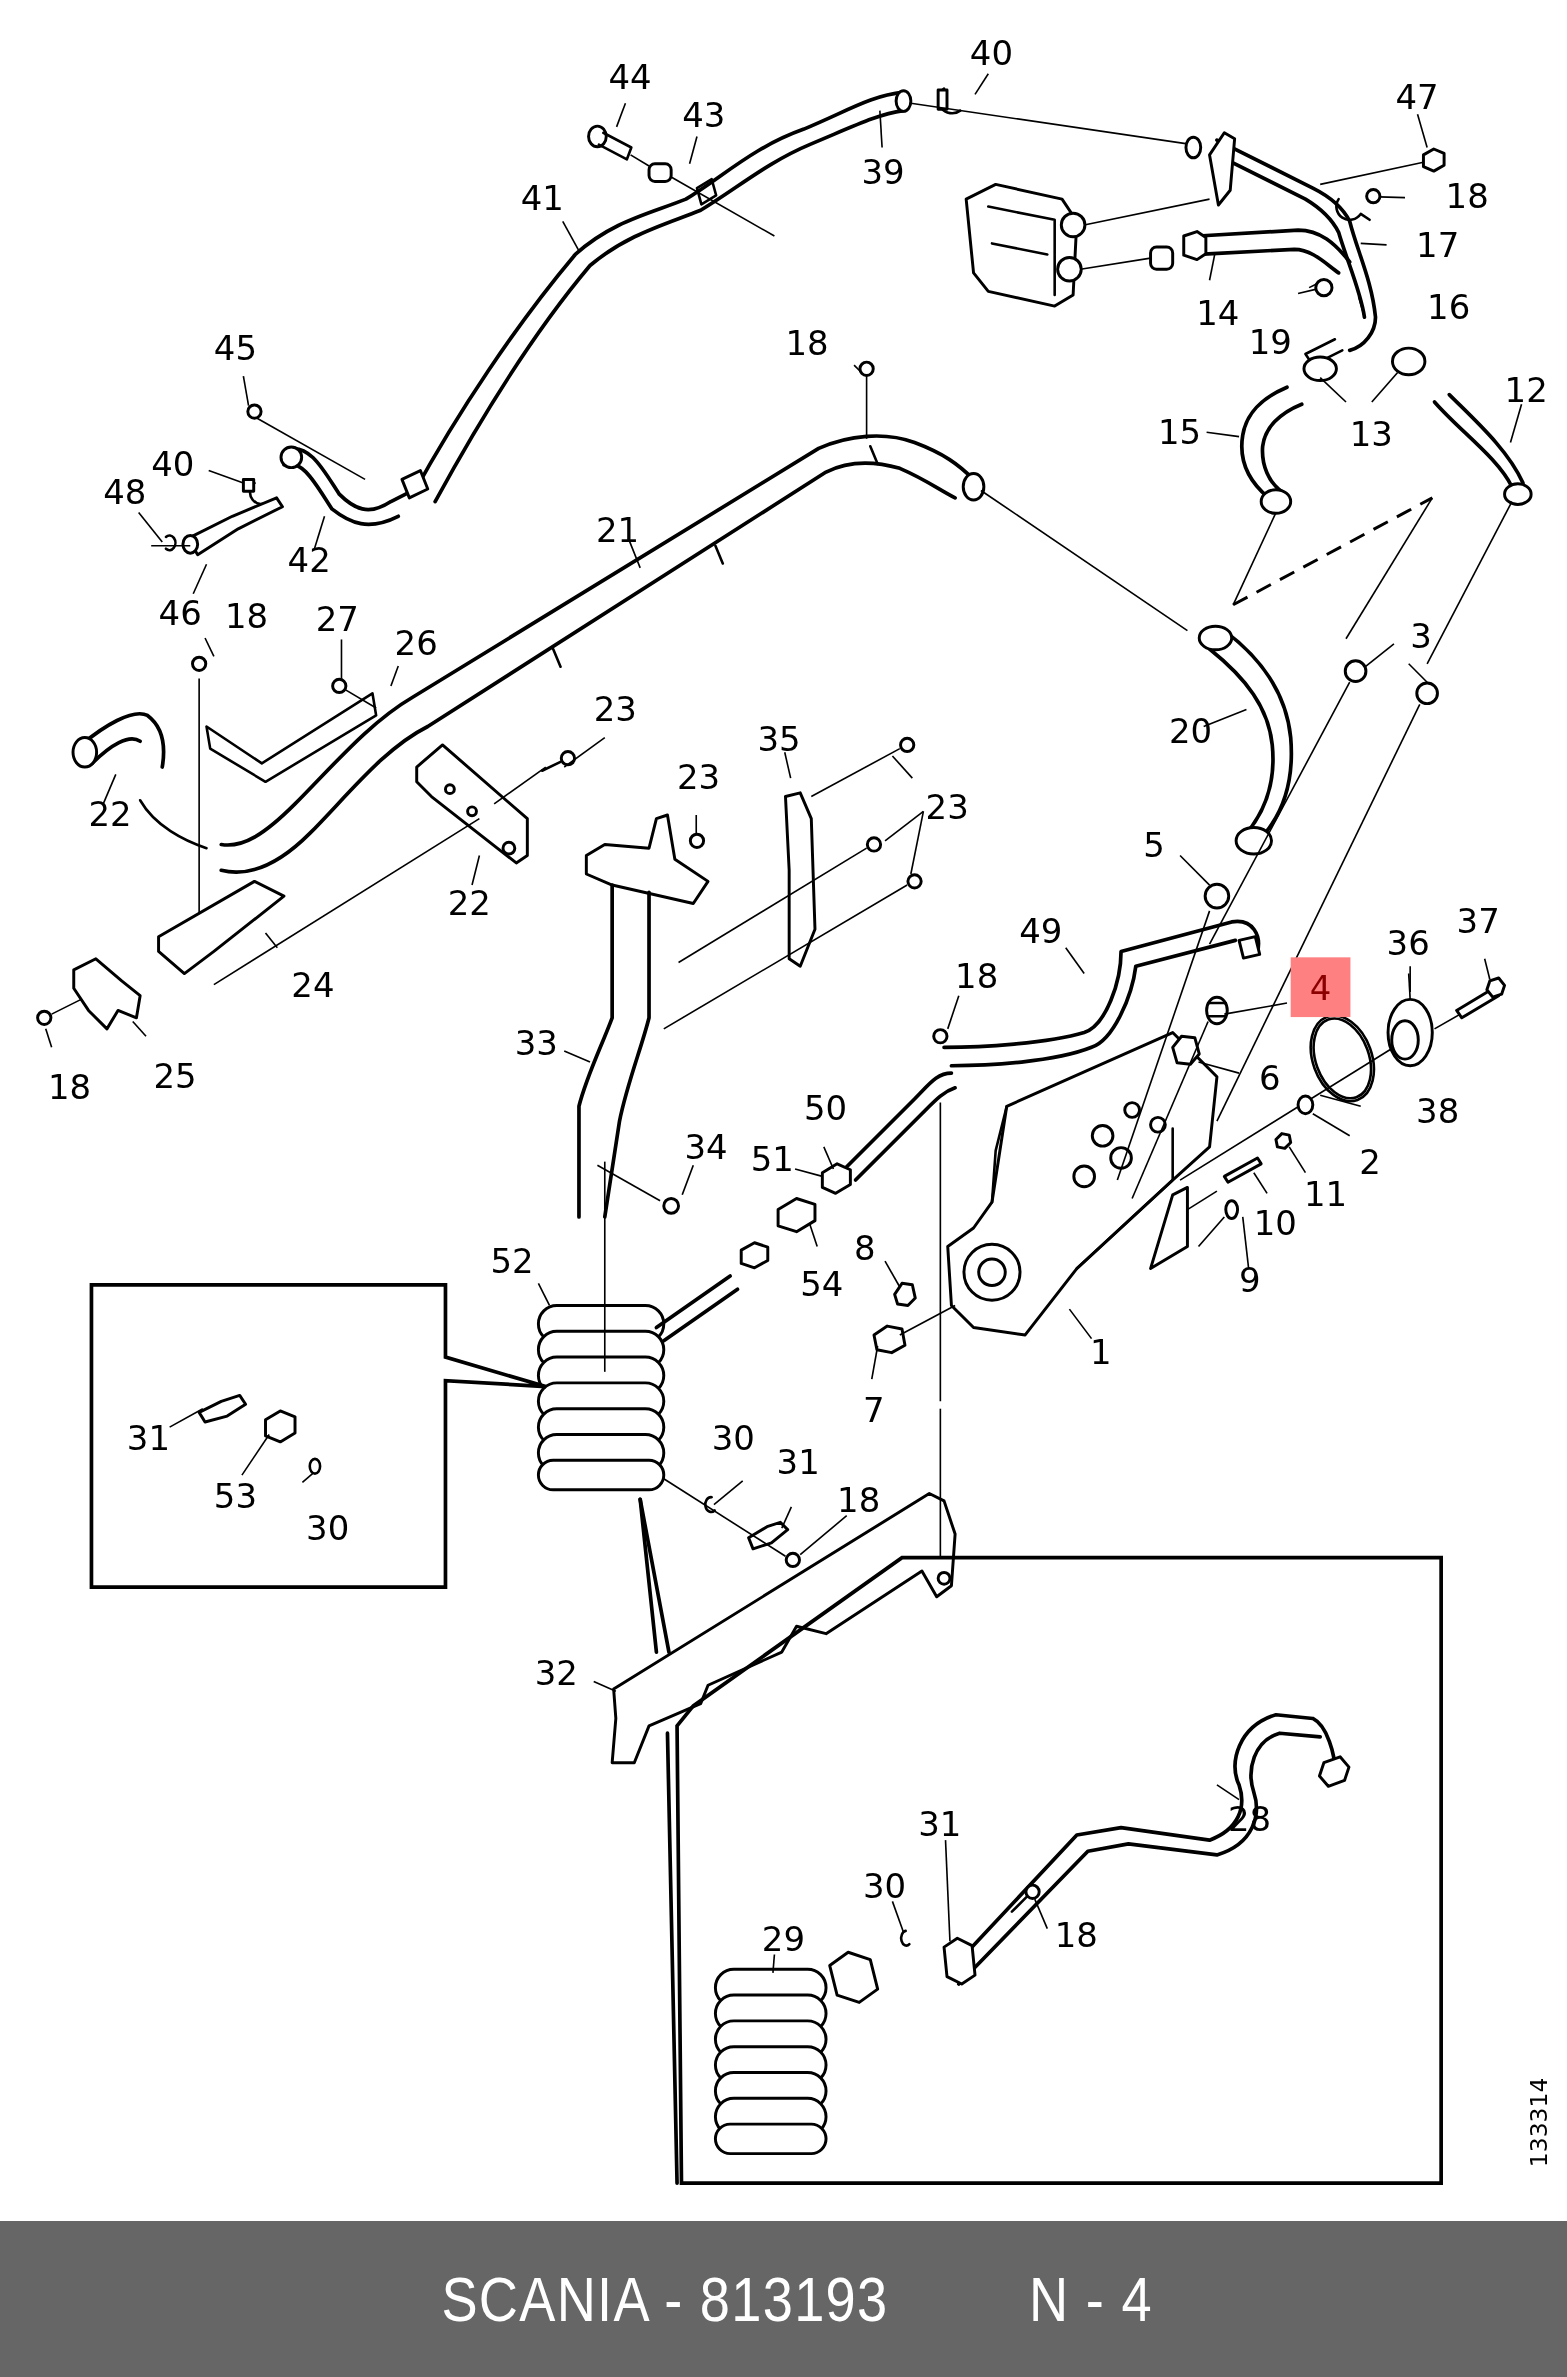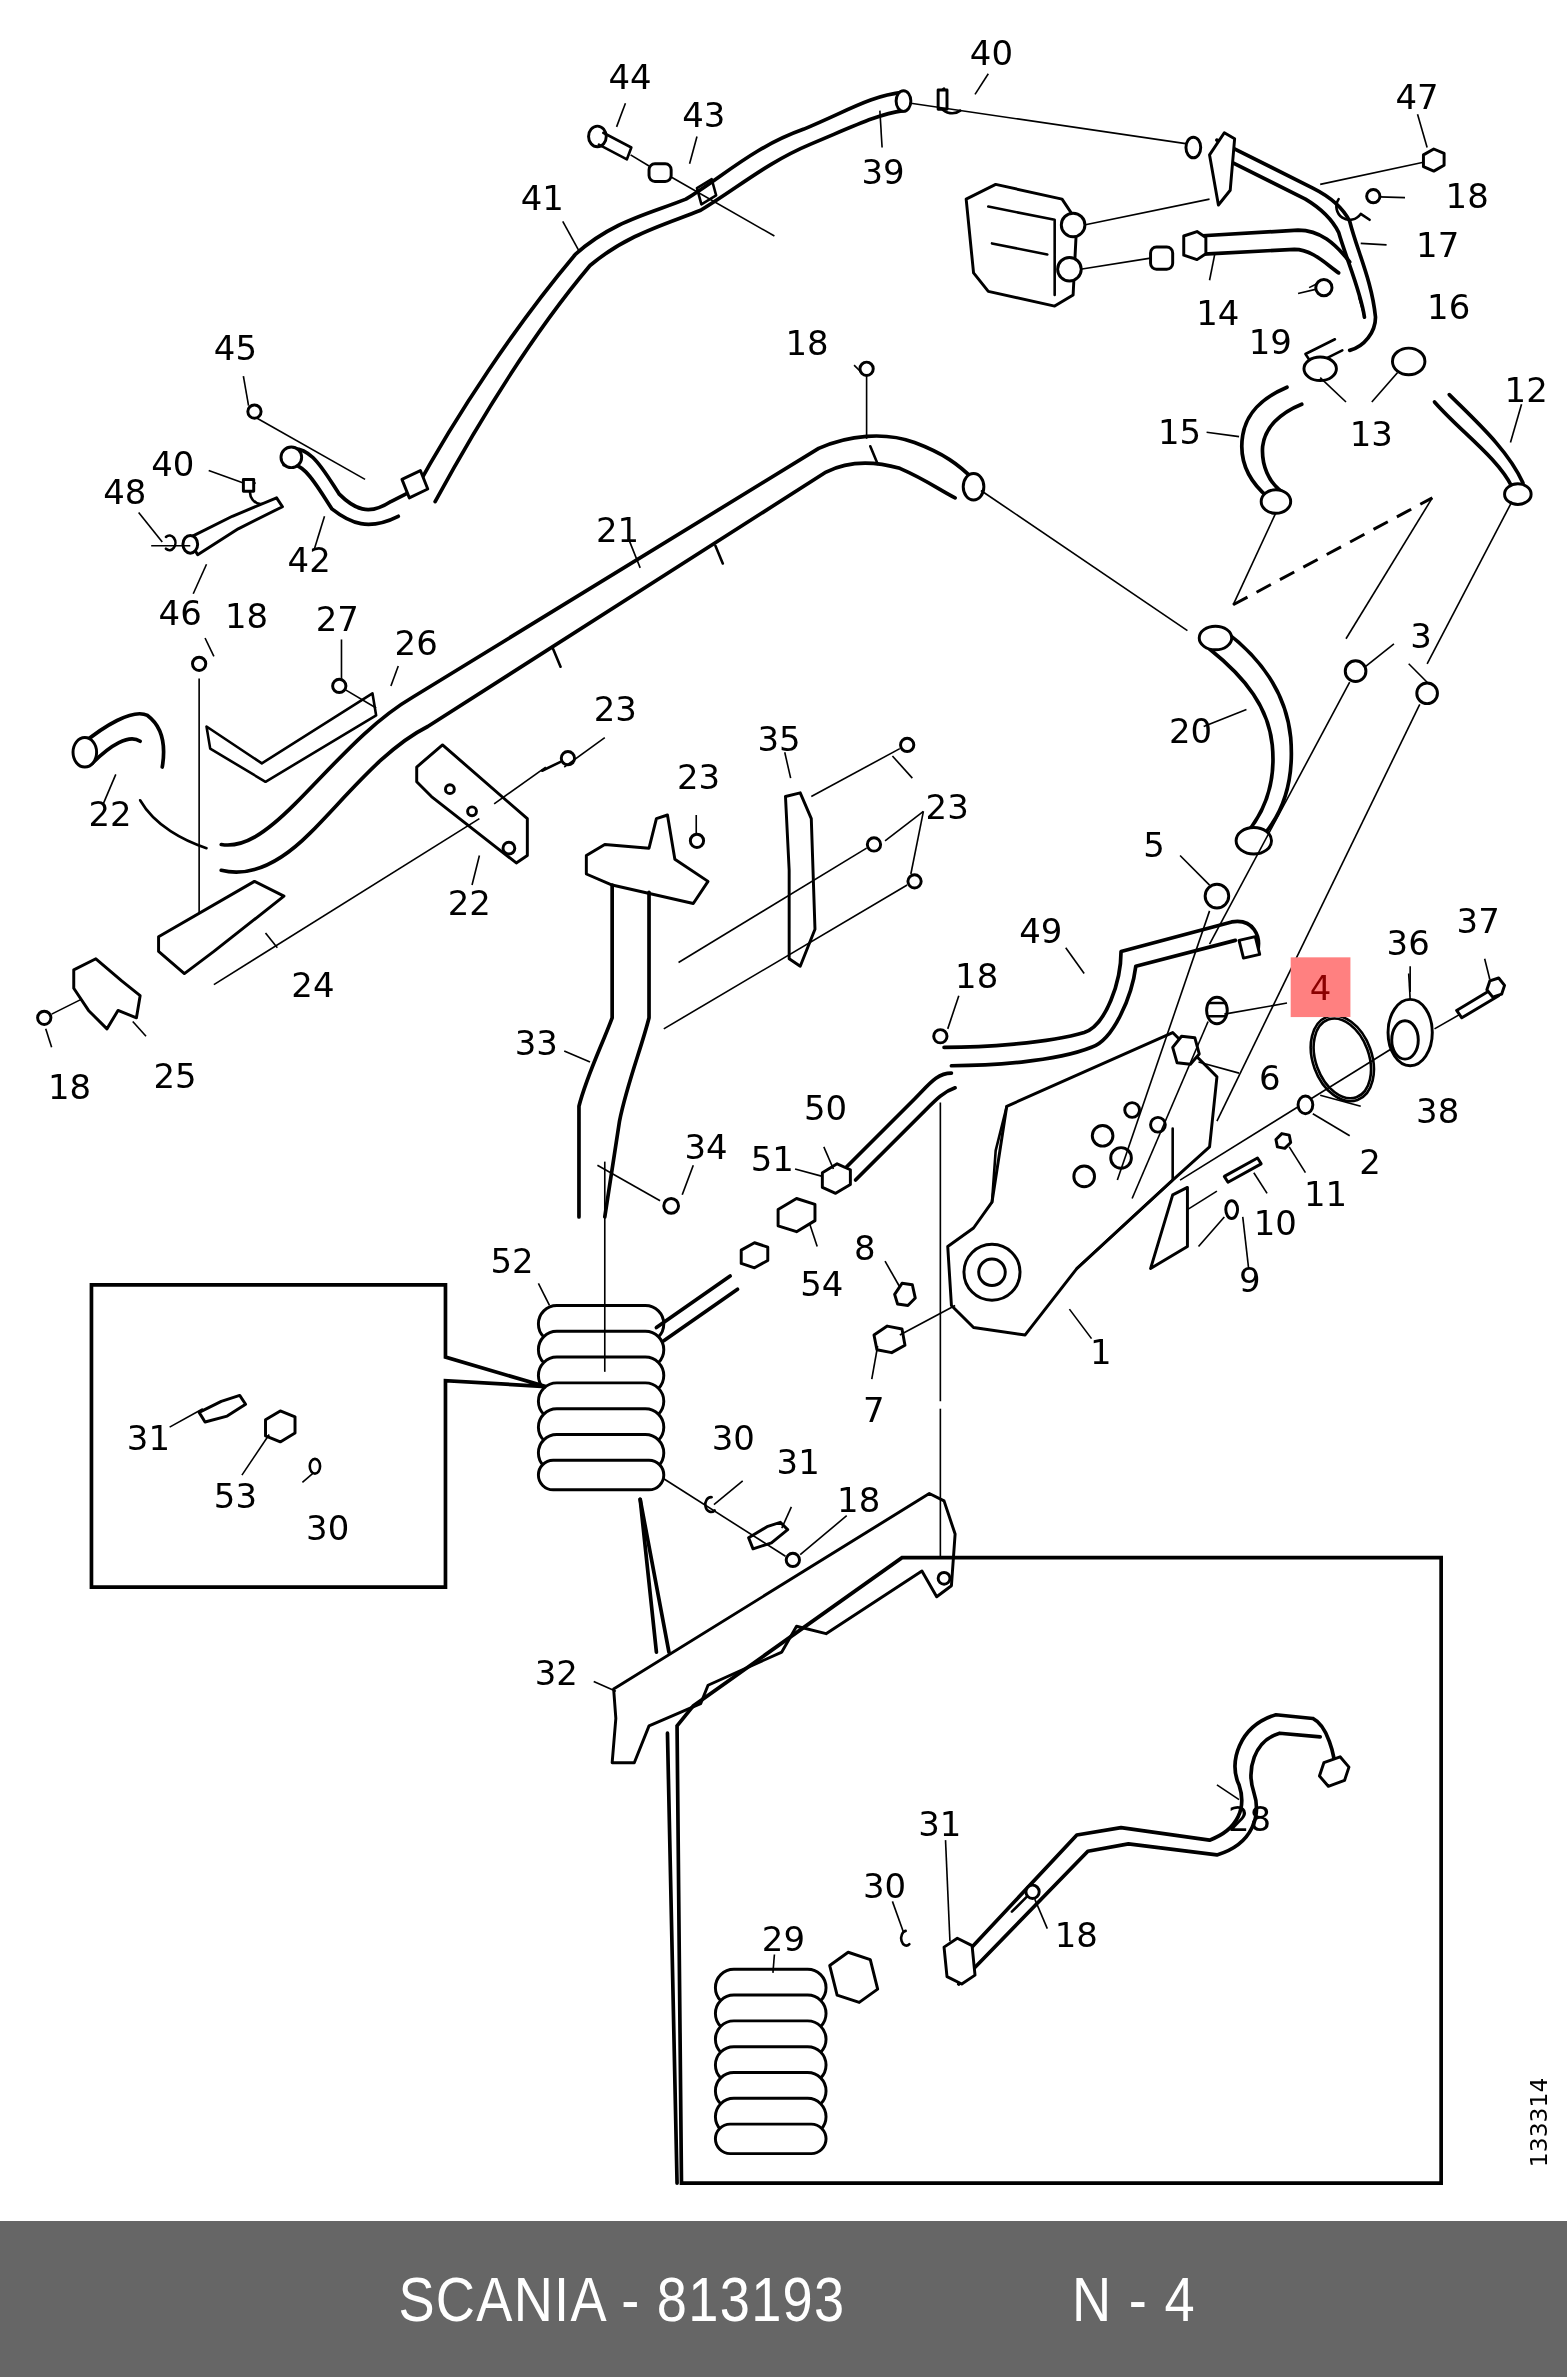--- a/index.html
+++ b/index.html
@@ -551,18 +551,18 @@
     <text class="callout" x="1170" y="2573">30</text>
     <text class="callout" x="1430" y="2640">18</text>
     <text class="callout" x="1033" y="2645">29</text>
   </g>
 </svg>
 
 <svg id="figure-no" viewBox="0 0 60 200">
   <text transform="rotate(-90 30 100)" x="-20" y="112">133314</text>
 </svg>
 
-<div id="footer" style="background: rgb(102, 102, 102); gap: 43px;">
+<div id="footer" style="background: rgb(102, 102, 102);">
   <span class="ft">SCANIA - 813193</span>
   <span class="ft">     </span>
   <span class="ft">N - 4</span>
 </div>
 
 
 </body></html>

